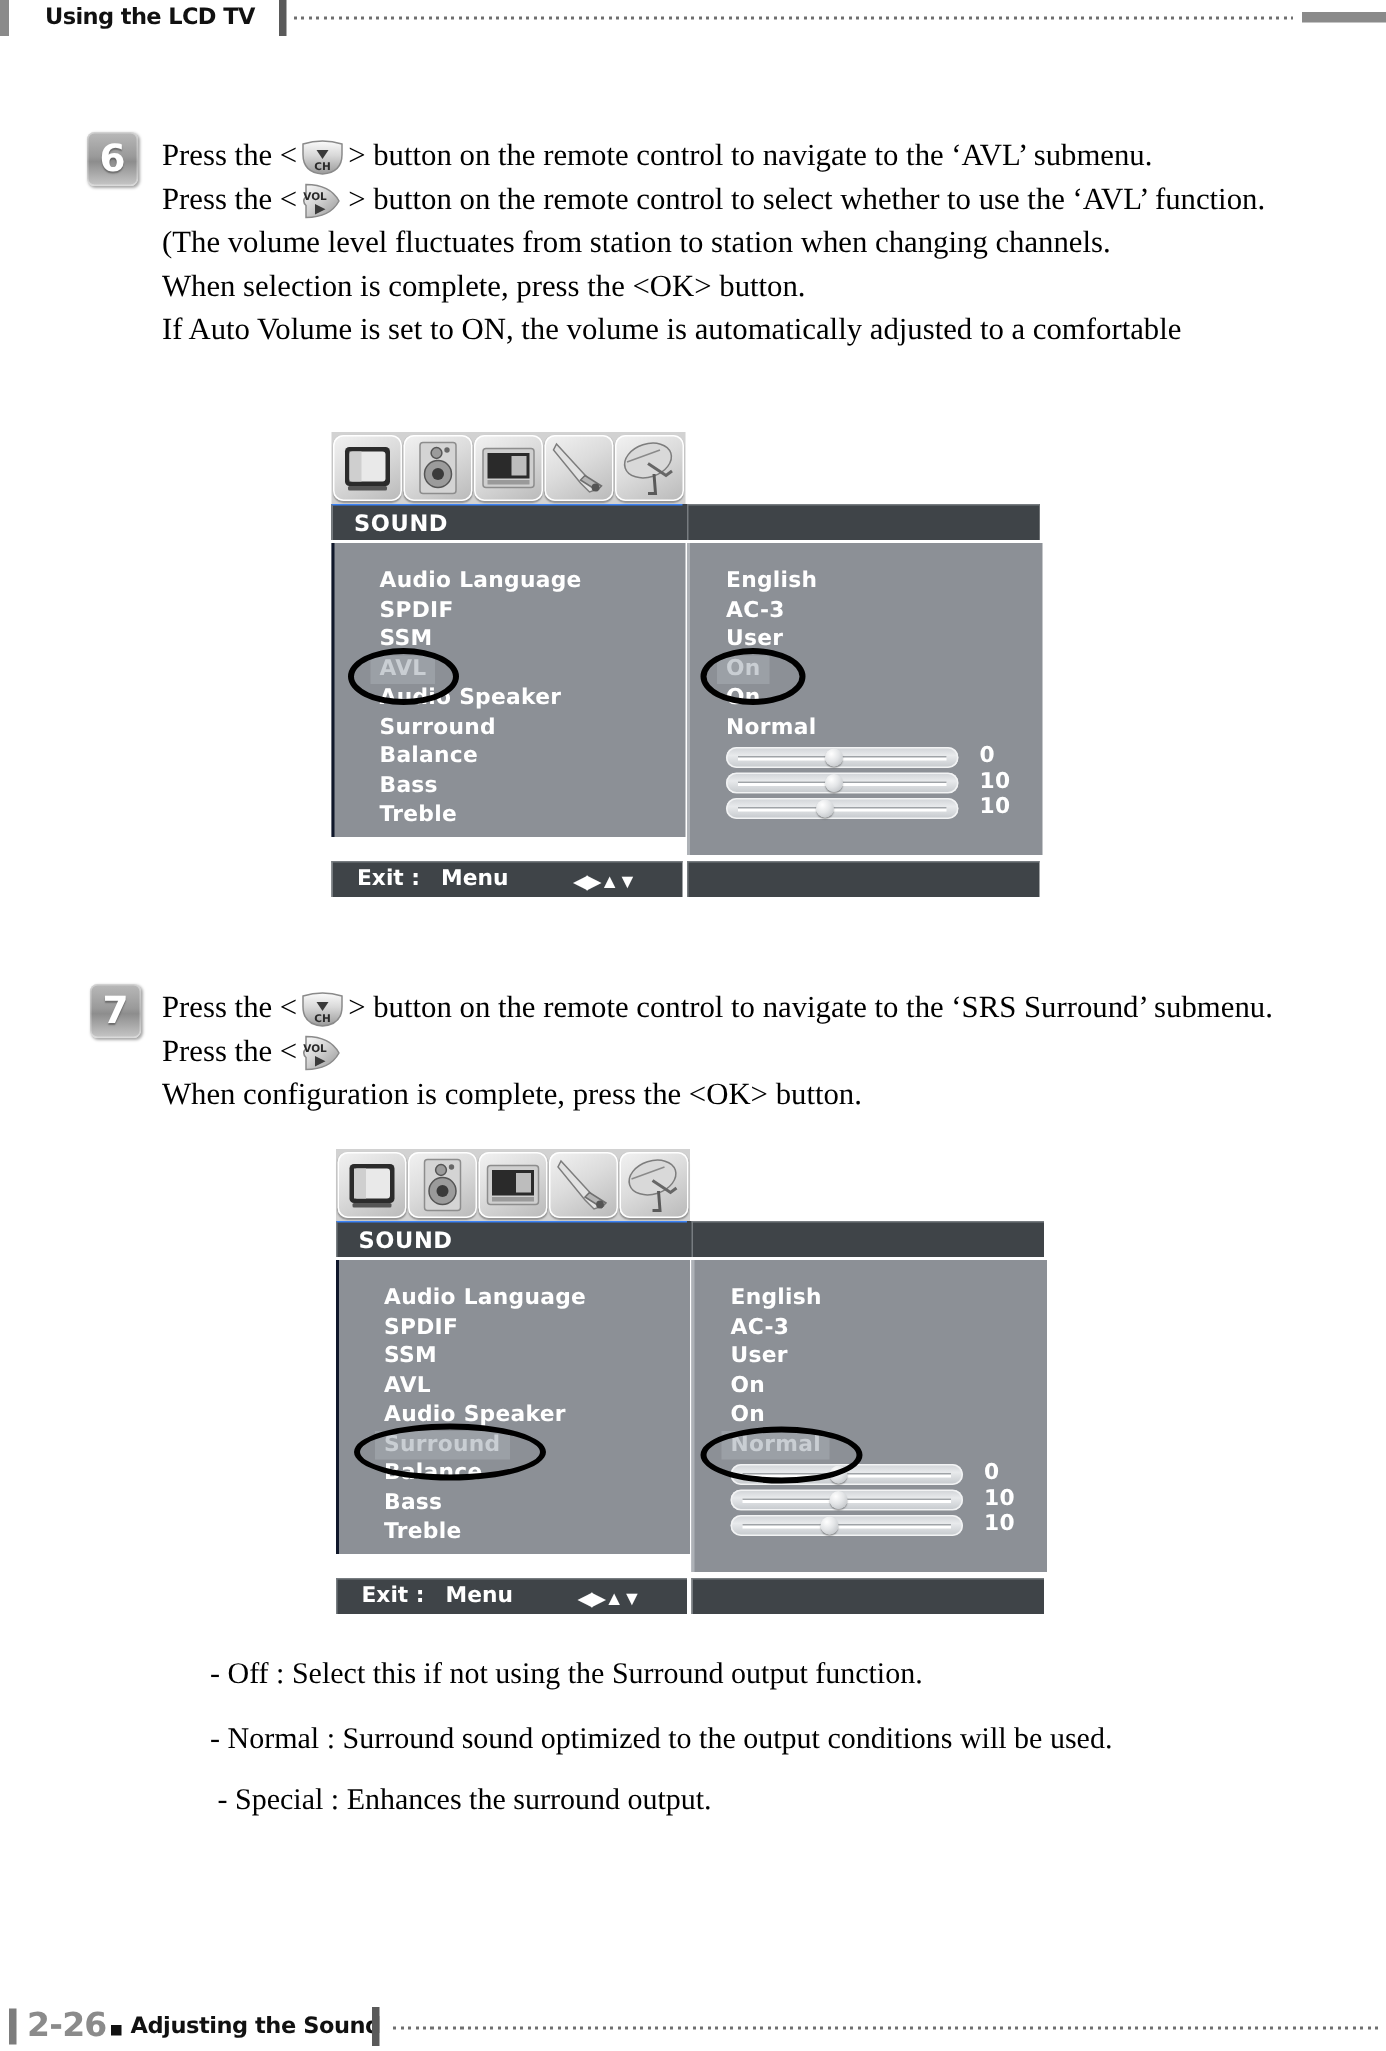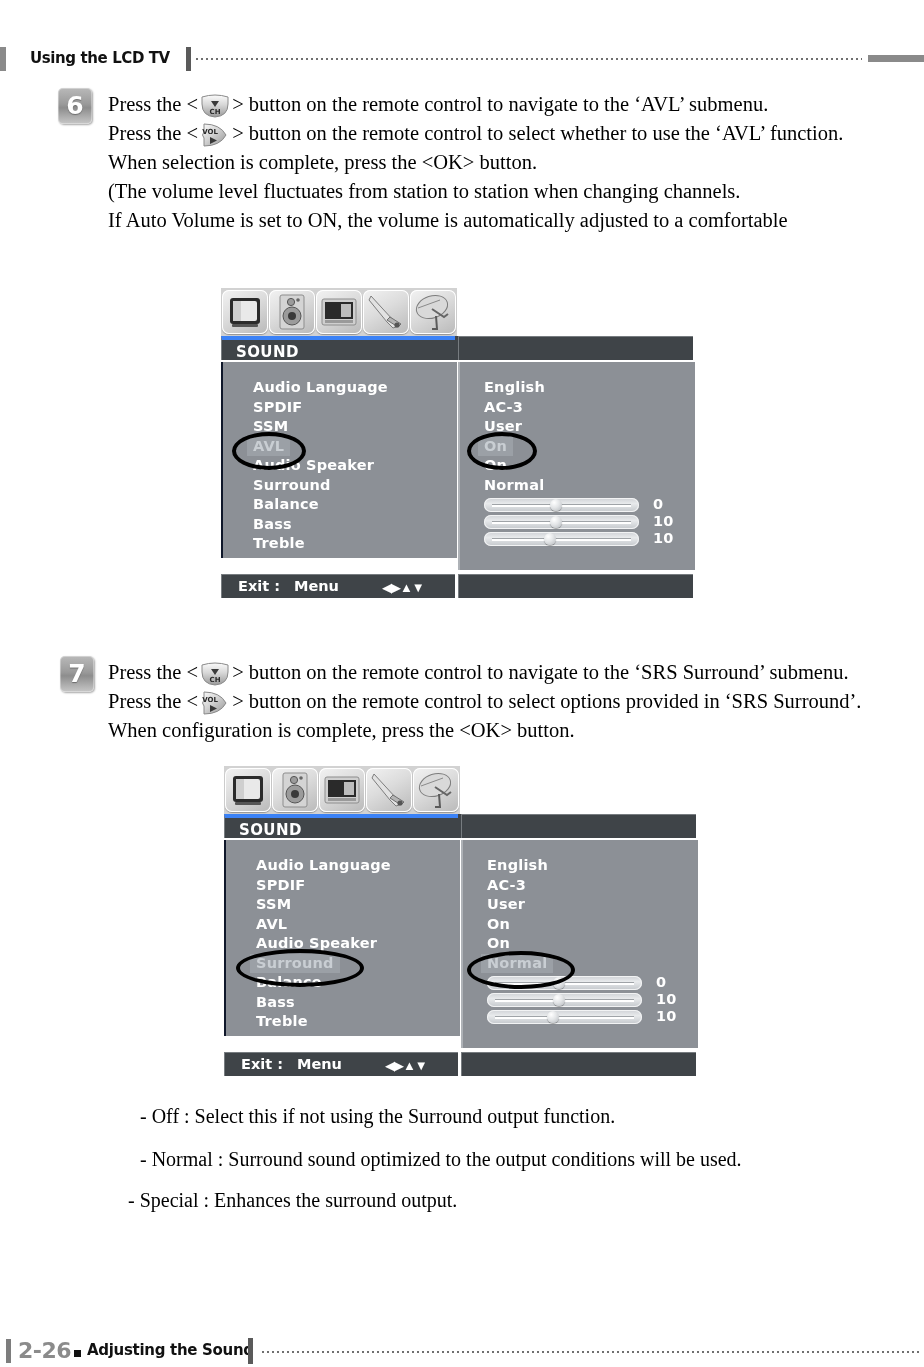--- a/index.html
+++ b/index.html
@@ -15,21 +15,20 @@
     color: #000;
     overflow: hidden;
   }
 
   
   .page-header {
     position: absolute;
     top: 0; left: 0;
     width: 740px;
     height: 24px;
-    margin-top: 47px;
   }
   .hdr-tick {
     position: absolute;
     left: 0px; top: 0px;
     width: 6px; height: 24px;
     background: #8a8a8a;
   }
   .hdr-title {
     position: absolute;
     left: 30px; top: 2px;
@@ -122,21 +121,21 @@
   .osd-titlebar {
     position: absolute;
     left: 0; top: 48px;
     width: 472px; height: 24px;
     background: #3f4448;
   }
   .osd-titlebar .tb-left {
     position: absolute; left: 0; top: 0;
     width: 234px; height: 24px;
     background: #3f4448;
-    border-top: 4px solid #3b82f6;
+    border-top: 1px solid #3b82f6;
     border-left: 1px solid #777c80;
     box-sizing: border-box;
   }
   .osd-titlebar .tb-right {
     position: absolute; left: 237px; top: 0;
     width: 235px; height: 24px;
     background: #3f4448;
     border-top: 1px solid #777c80;
     border-left: 1px solid #777c80;
     box-sizing: border-box;
@@ -359,22 +358,22 @@
               <linearGradient id="volg" x1="0" y1="0" x2="1" y2="1">
                 <stop offset="0" stop-color="#fbfbfb"></stop>
                 <stop offset="0.45" stop-color="#d4d4d4"></stop>
                 <stop offset="1" stop-color="#959595"></stop>
               </linearGradient>
             </defs>
             <path d="M6 3 Q22 3 28 14 Q22 25 6 25 L6 17 Q3 14 6 11 Z" fill="url(#volg)" stroke="#8a8a8a" stroke-width="1"></path>
             <text x="12" y="13" font-family="DejaVu Sans, sans-serif" font-size="7" font-weight="bold" fill="#2a2a2a" text-anchor="middle">VOL</text>
             <polygon points="12,16 12,23 19,19.5" fill="#3a3a3a"></polygon>
           </svg></span><span>&gt; button on the remote control to select whether to use the ‘AVL’ function.</span></span>
+    <span class="ln">(The volume level fluctuates from station to station when changing channels.</span>
     <span class="ln">When selection is complete, press the &lt;OK&gt; button.</span>
-    <span class="ln">(The volume level fluctuates from station to station when changing channels.</span>
     <span class="ln">If Auto Volume is set to ON, the volume is automatically adjusted to a comfortable</span>
   </div>
 </div>
 
 <div class="osd" style="left:221px; top:288px;">
   <div class="osd-tabs">
     <div class="osd-tab">
       <svg width="46" height="44" viewBox="0 0 46 44">
           <rect x="8" y="8" width="30" height="26" rx="3" fill="#2b2b2b"></rect>
           <rect x="11" y="11" width="24" height="20" rx="2" fill="#e9e9e9"></rect>
@@ -485,21 +484,21 @@
   <div class="step-lines" style="left:108px; top:658px;">
     <span class="ln"><span>Press the &lt;</span><span class="keyicon"><svg width="34" height="28" viewBox="0 0 34 28">
             <path d="M4 5 Q17 1 30 5 L30 12 Q30 24 17 25 Q4 24 4 12 Z" fill="url(#chg)" stroke="#8a8a8a" stroke-width="1"></path>
             <polygon points="13,9 21,9 17,15" fill="#3a3a3a"></polygon>
             <text x="17" y="22" font-family="DejaVu Sans, sans-serif" font-size="7" font-weight="bold" fill="#2a2a2a" text-anchor="middle">CH</text>
           </svg></span><span>&gt; button on the remote control to navigate to the ‘SRS Surround’ submenu.</span></span>
     <span class="ln"><span>Press the &lt;</span><span class="keyicon"><svg width="34" height="28" viewBox="0 0 34 28">
             <path d="M6 3 Q22 3 28 14 Q22 25 6 25 L6 17 Q3 14 6 11 Z" fill="url(#volg)" stroke="#8a8a8a" stroke-width="1"></path>
             <text x="12" y="13" font-family="DejaVu Sans, sans-serif" font-size="7" font-weight="bold" fill="#2a2a2a" text-anchor="middle">VOL</text>
             <polygon points="12,16 12,23 19,19.5" fill="#3a3a3a"></polygon>
-          </svg></span><span>&gt; button on the remote control to select options provided in ‘SRS Surround’.</span></span>
+          </svg></span></span>
     <span class="ln">When configuration is complete, press the &lt;OK&gt; button.</span>
   </div>
 </div>
 
 <div class="osd" style="left:224px; top:766px;">
   <div class="osd-tabs">
     <div class="osd-tab">
       <svg width="46" height="44" viewBox="0 0 46 44">
           <rect x="8" y="8" width="30" height="26" rx="3" fill="#2b2b2b"></rect>
           <rect x="11" y="11" width="24" height="20" rx="2" fill="#e9e9e9"></rect>
@@ -600,21 +599,21 @@
     <div class="osd-arrows">◀▶▲▼</div>
   </div>
   <div class="osd-footer-right"></div>
 
   <div class="ring" style="left:12px; top:183px; width:120px; height:30px;"></div>
   <div class="ring" style="left:243px; top:185px; width:100px; height:30px;"></div>
 </div>
 
 <div class="note" style="left:140px; top:1105px;">- Off : Select this if not using the Surround output function.</div>
 <div class="note" style="left:140px; top:1148px;">- Normal : Surround sound optimized to the output conditions will be used.</div>
-<div class="note" style="left:128px; top:1189px;">- Special : Enhances the surround output.</div>
+<div class="note" style="left:145px; top:1189px;">- Special : Enhances the surround output.</div>
 
 <div class="page-footer">
   <div class="ftr-tick"></div>
   <div class="ftr-page">2-26</div>
   <div class="ftr-sq"></div>
   <div class="ftr-sec">Adjusting the Sound</div>
   <div class="ftr-bar"></div>
   <div class="ftr-dots"></div>
 </div>
 

